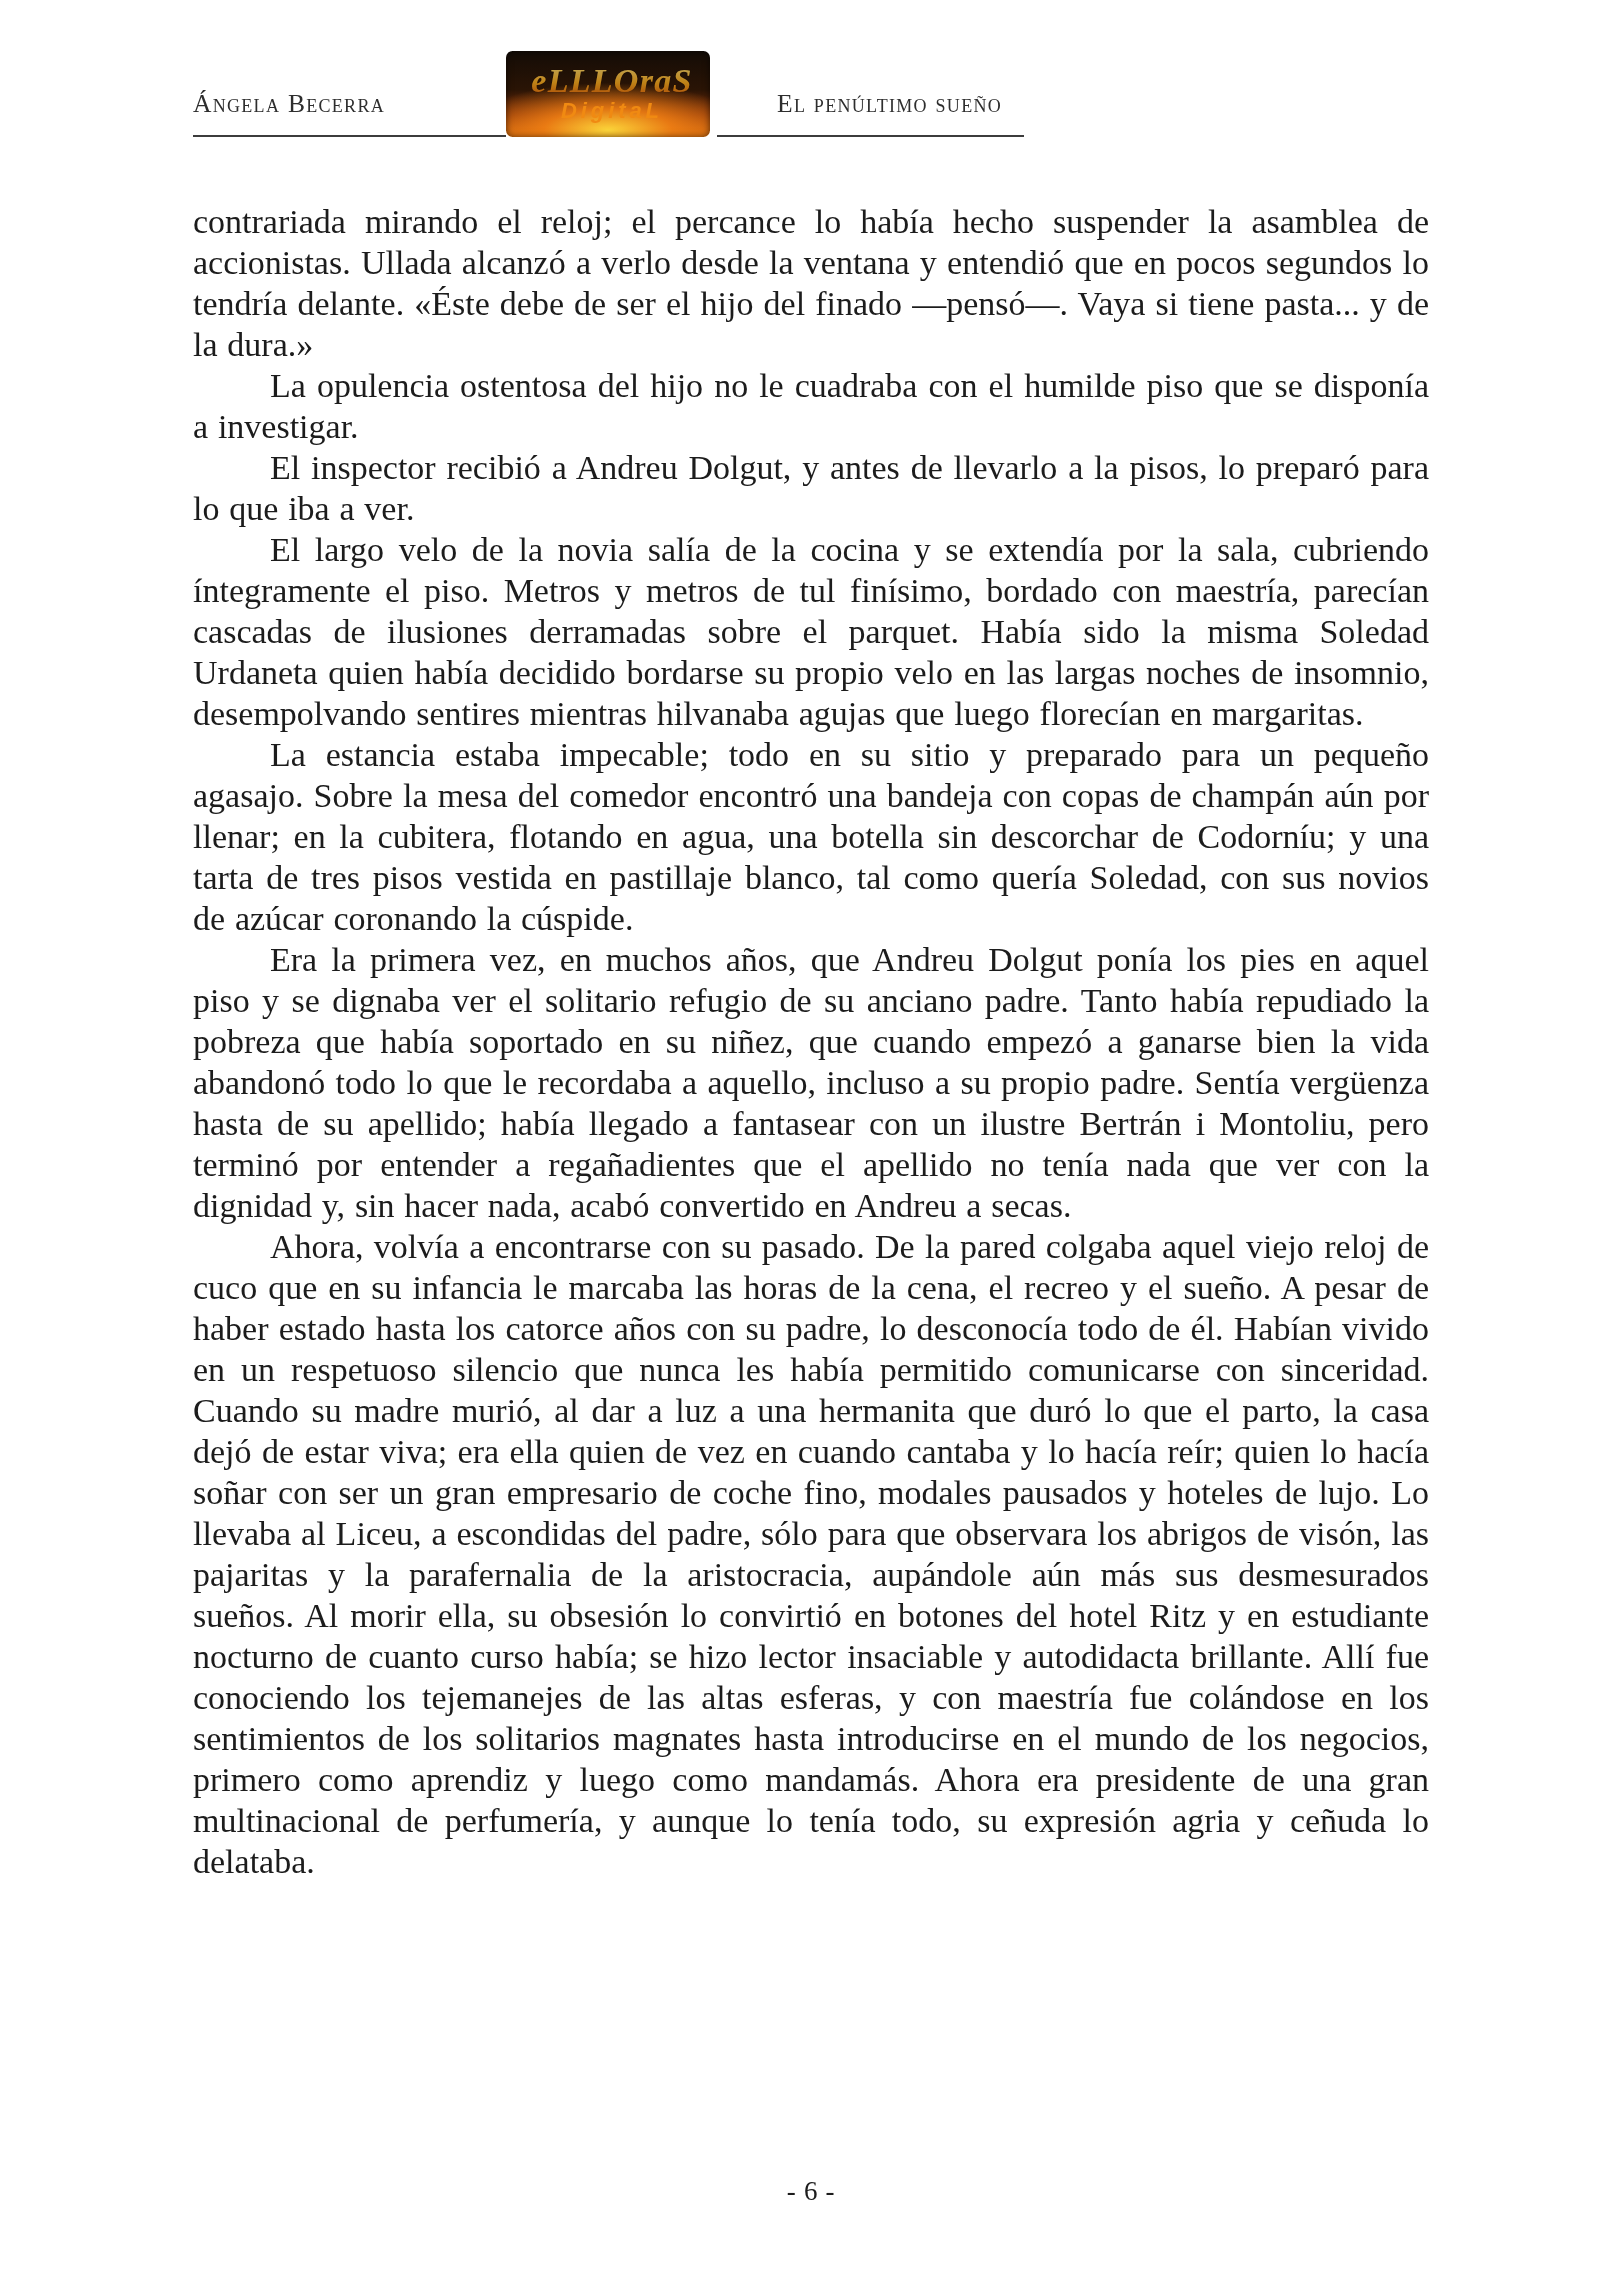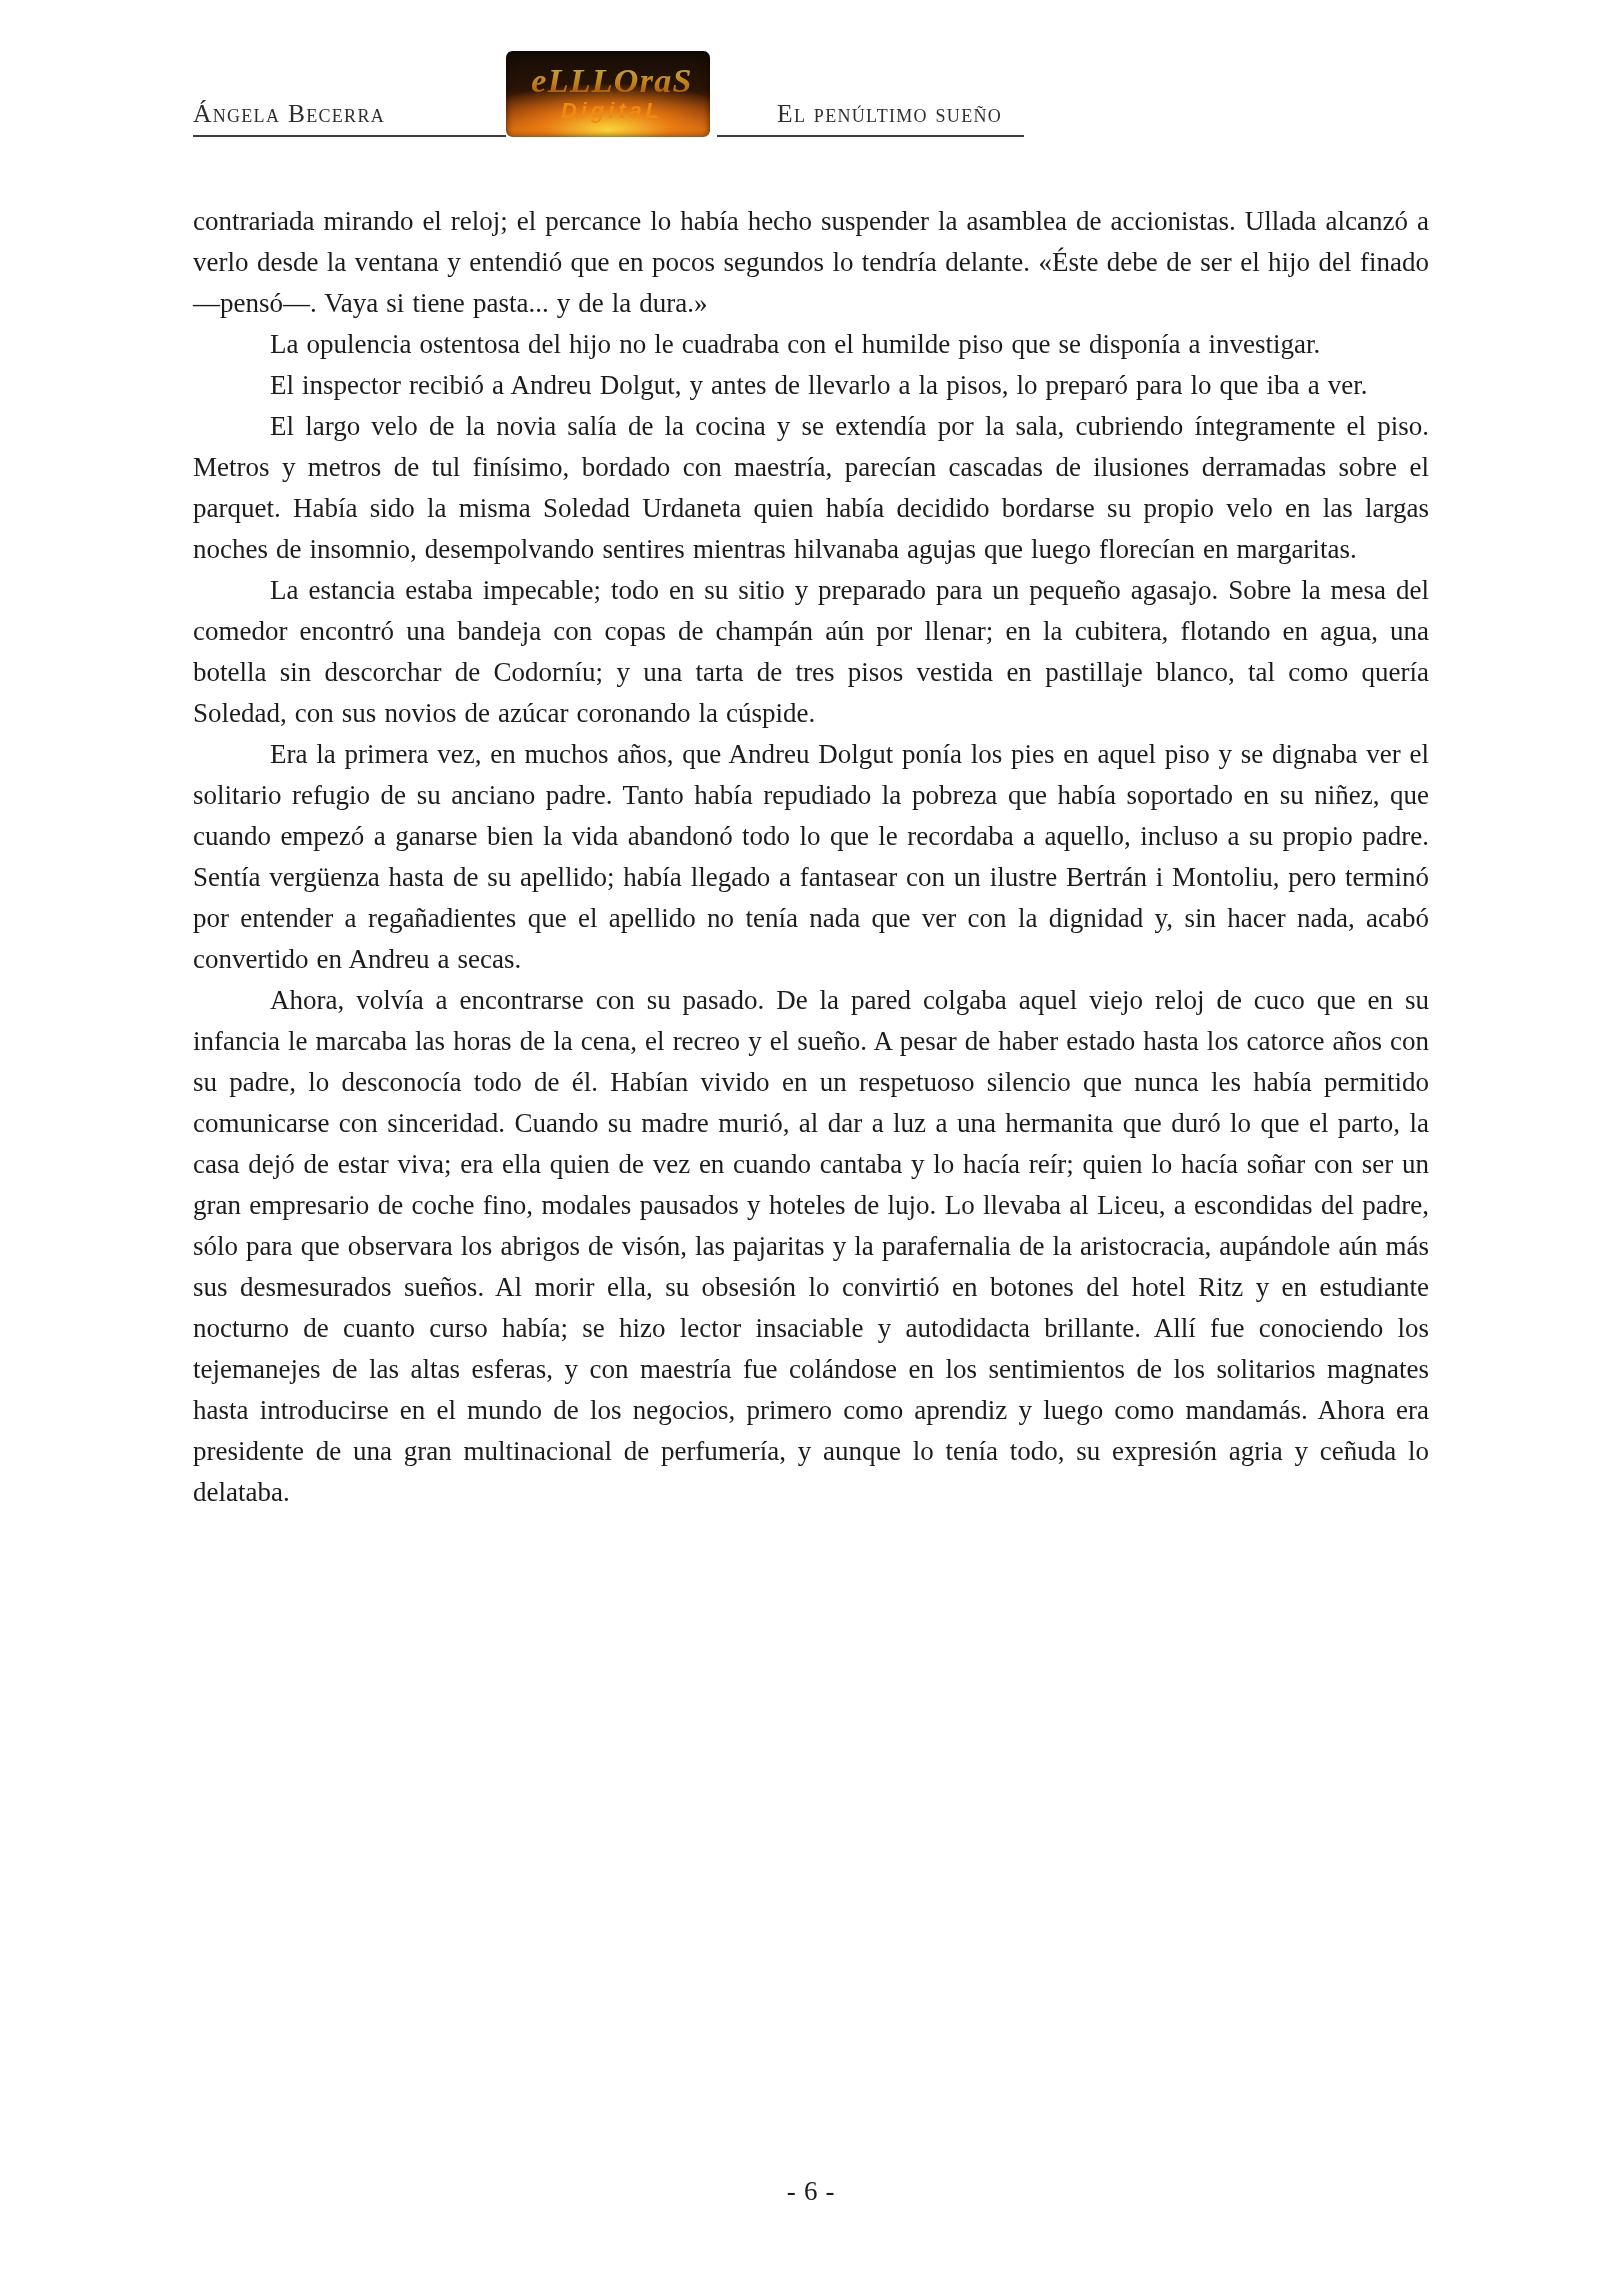--- a/index.html
+++ b/index.html
@@ -22,21 +22,21 @@
 
   
   .header {
     display: flex;
     align-items: stretch;
     height: 86px;
   }
   .header-cell {
     display: flex;
     align-items: flex-end;
-    padding-bottom: 6px;
+    padding-bottom: 16px;
     box-sizing: border-box;
   }
   .header-author-cell {
     width: 313px;
     border-bottom: 2px solid #3c3c3c;
   }
   .header-title-cell {
     border-bottom: 2px solid #3c3c3c;
     padding-left: 60px;
     padding-right: 22px;
@@ -86,21 +86,21 @@
     font-weight: bold;
     font-size: 22px;
     line-height: 26px;
     letter-spacing: 3.9px;
     color: #f08a12;
   }
 
   
   .body-text {
     margin-top: 64px;
-    font-size: 27px;
+    font-size: 34px;
     line-height: 41px;
   }
   .para {
     margin: 0;
     text-align: justify;
     text-indent: 77px;
     word-spacing: 1.3px;
   }
   .para.continuation {
     text-indent: 0;

